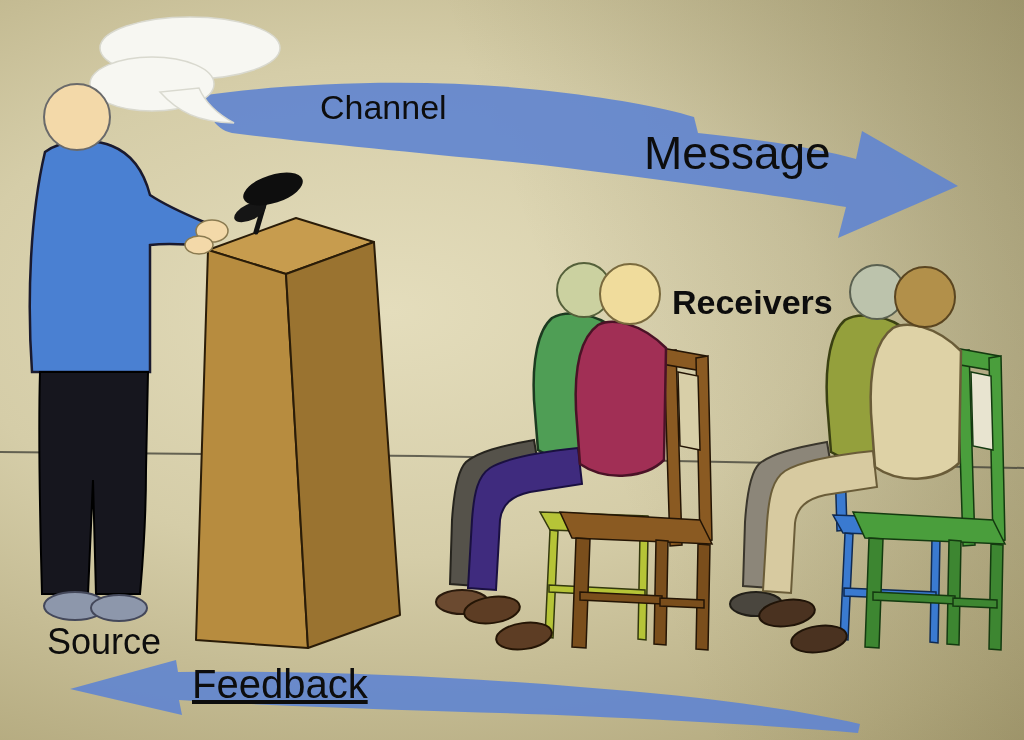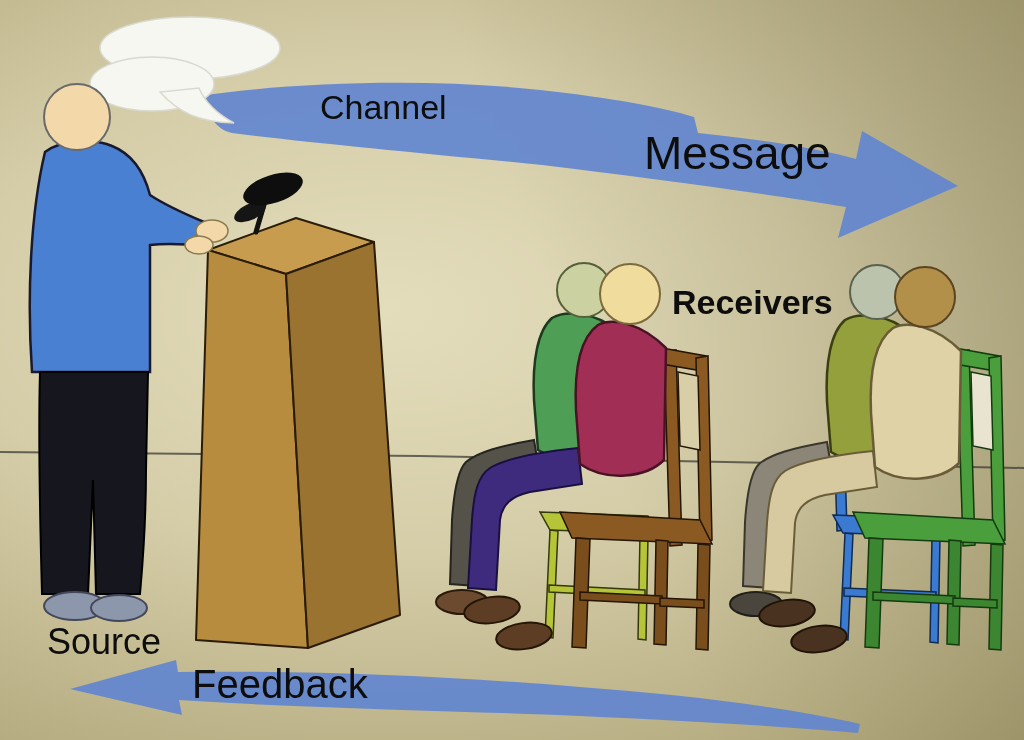--- a/index.html
+++ b/index.html
@@ -17,21 +17,21 @@
     position:absolute;
     color:#0d0d0d;
     white-space:nowrap;
     line-height:1;
     font-family:"Liberation Sans", sans-serif;
   }
   .label-channel  {left:320px; top:90px;  font-size:34px;}
   .label-message  {left:644px; top:130px; font-size:46px;}
   .label-receivers{left:672px; top:285px; font-size:34px;font-weight:bold;}
   .label-source   {left:28px;  top:624px; font-size:36px;margin-left:19px;}
-  .label-feedback {left:192px; top:664px; font-size:40px; font-weight:500;}
+  .label-feedback {left:192px; top:664px; font-size:40px; font-weight:500;text-decoration:underline;}
 </style>
 </head>
 <body>
 
 <div id="stage">
 
   <svg width="1024" height="740" viewBox="0 0 1024 740">
 
     <polyline points="0,452 420,456 1024,468" fill="none" stroke="#3c3c34" stroke-width="2" opacity="0.75"></polyline>
 

